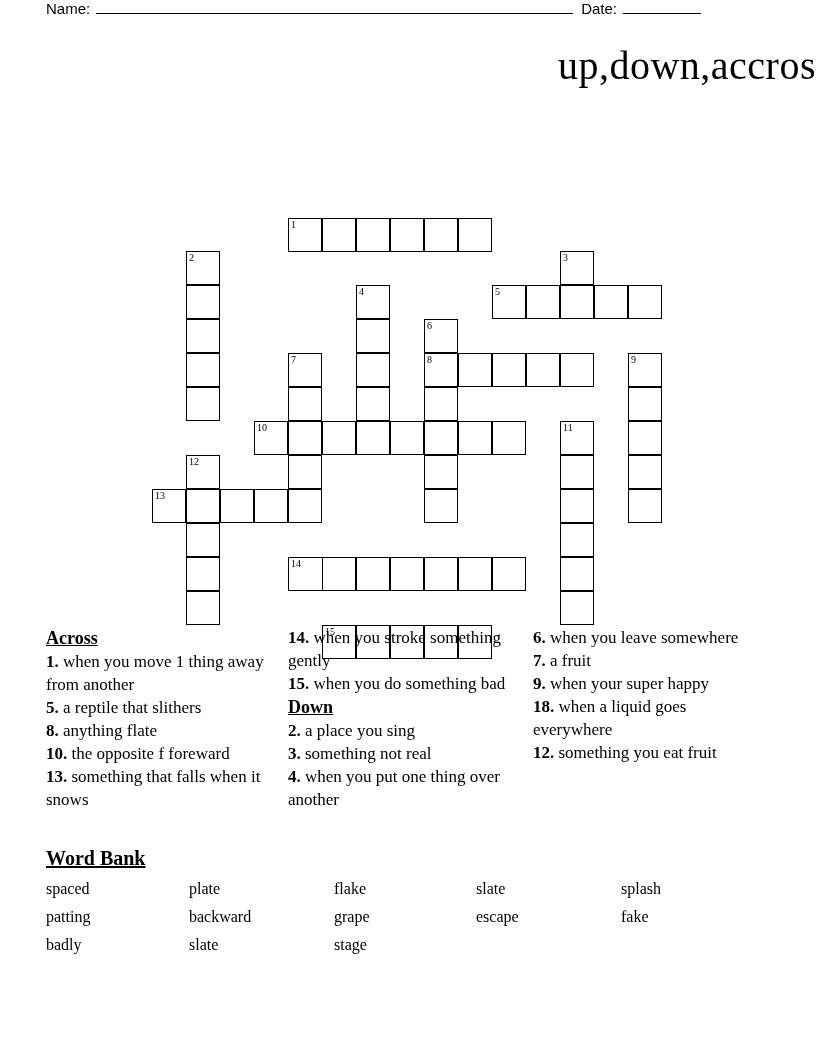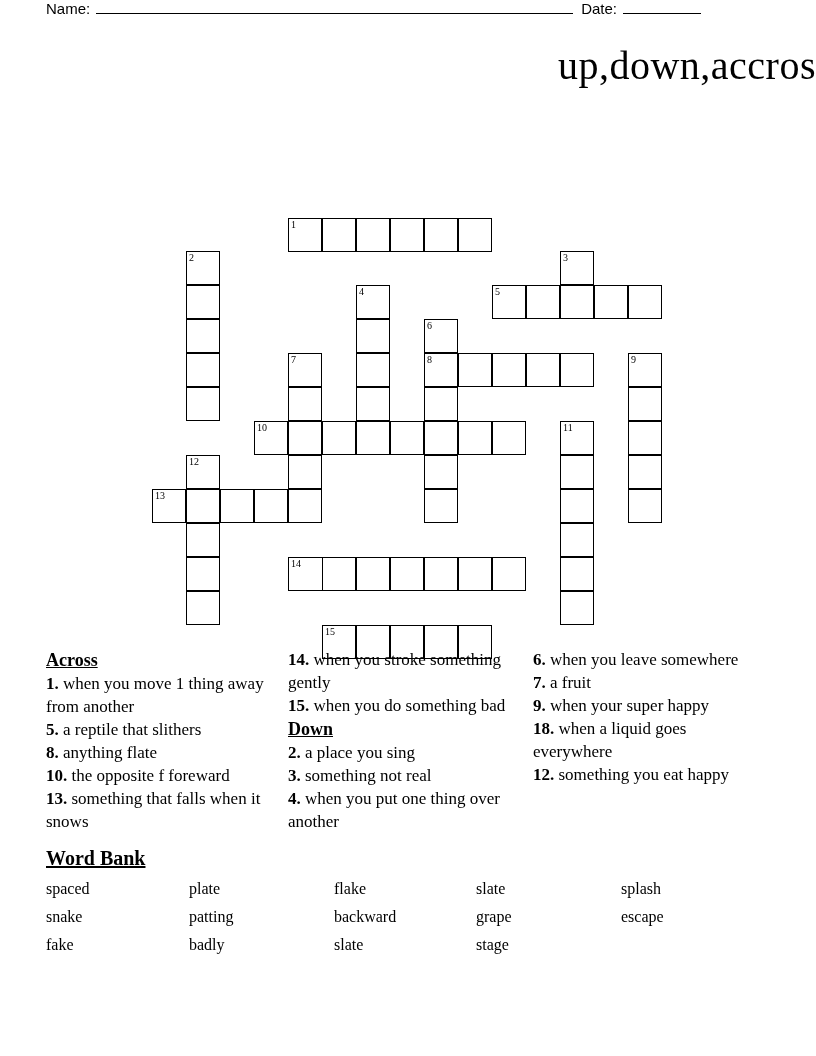--- a/index.html
+++ b/index.html
@@ -88,21 +88,20 @@
     top: 626px;
     left: 46px;
     width: 724px;
     height: 215px;
   }
   .clue-col {
     position: absolute;
     top: 0;
     font-size: 17px;
     line-height: 23px;
-    margin-top: 22px;
   }
   .col1 { left: 0px;   width: 222px; }
   .col2 { left: 242px; width: 228px; }
   .col3 { left: 487px; width: 215px; }
 
   .clue-head {
     font-weight: bold;
     text-decoration: underline;
     font-size: 18px;
     line-height: 24px;
@@ -276,34 +275,33 @@
         <span class="clue"><span class="cn">3.</span><span> something not real</span></span>
         <span class="clue"><span class="cn">4.</span><span> when you put one thing over another</span></span>
       </div>
   </div>
   <div class="clue-col col3">
     <div id="col3-list">
         <span class="clue"><span class="cn">6.</span><span> when you leave somewhere</span></span>
         <span class="clue"><span class="cn">7.</span><span> a fruit</span></span>
         <span class="clue"><span class="cn">9.</span><span> when your super happy</span></span>
         <span class="clue"><span class="cn">18.</span><span> when a liquid goes everywhere</span></span>
-        <span class="clue"><span class="cn">12.</span><span> something you eat happy</span></span>
+        <span class="clue"><span class="cn">12.</span><span> something you eat fruit</span></span>
       </div>
   </div>
 </div>
 
 <div id="wordbank">
   <span class="wb-head">Word Bank</span>
   <div class="wb-grid" id="wb-grid">
       <div class="wb-word">spaced</div>
       <div class="wb-word">plate</div>
       <div class="wb-word">flake</div>
       <div class="wb-word">slate</div>
       <div class="wb-word">splash</div>
-      <div class="wb-word">snake</div>
       <div class="wb-word">patting</div>
       <div class="wb-word">backward</div>
       <div class="wb-word">grape</div>
       <div class="wb-word">escape</div>
       <div class="wb-word">fake</div>
       <div class="wb-word">badly</div>
       <div class="wb-word">slate</div>
       <div class="wb-word">stage</div>
     </div>
 </div>

